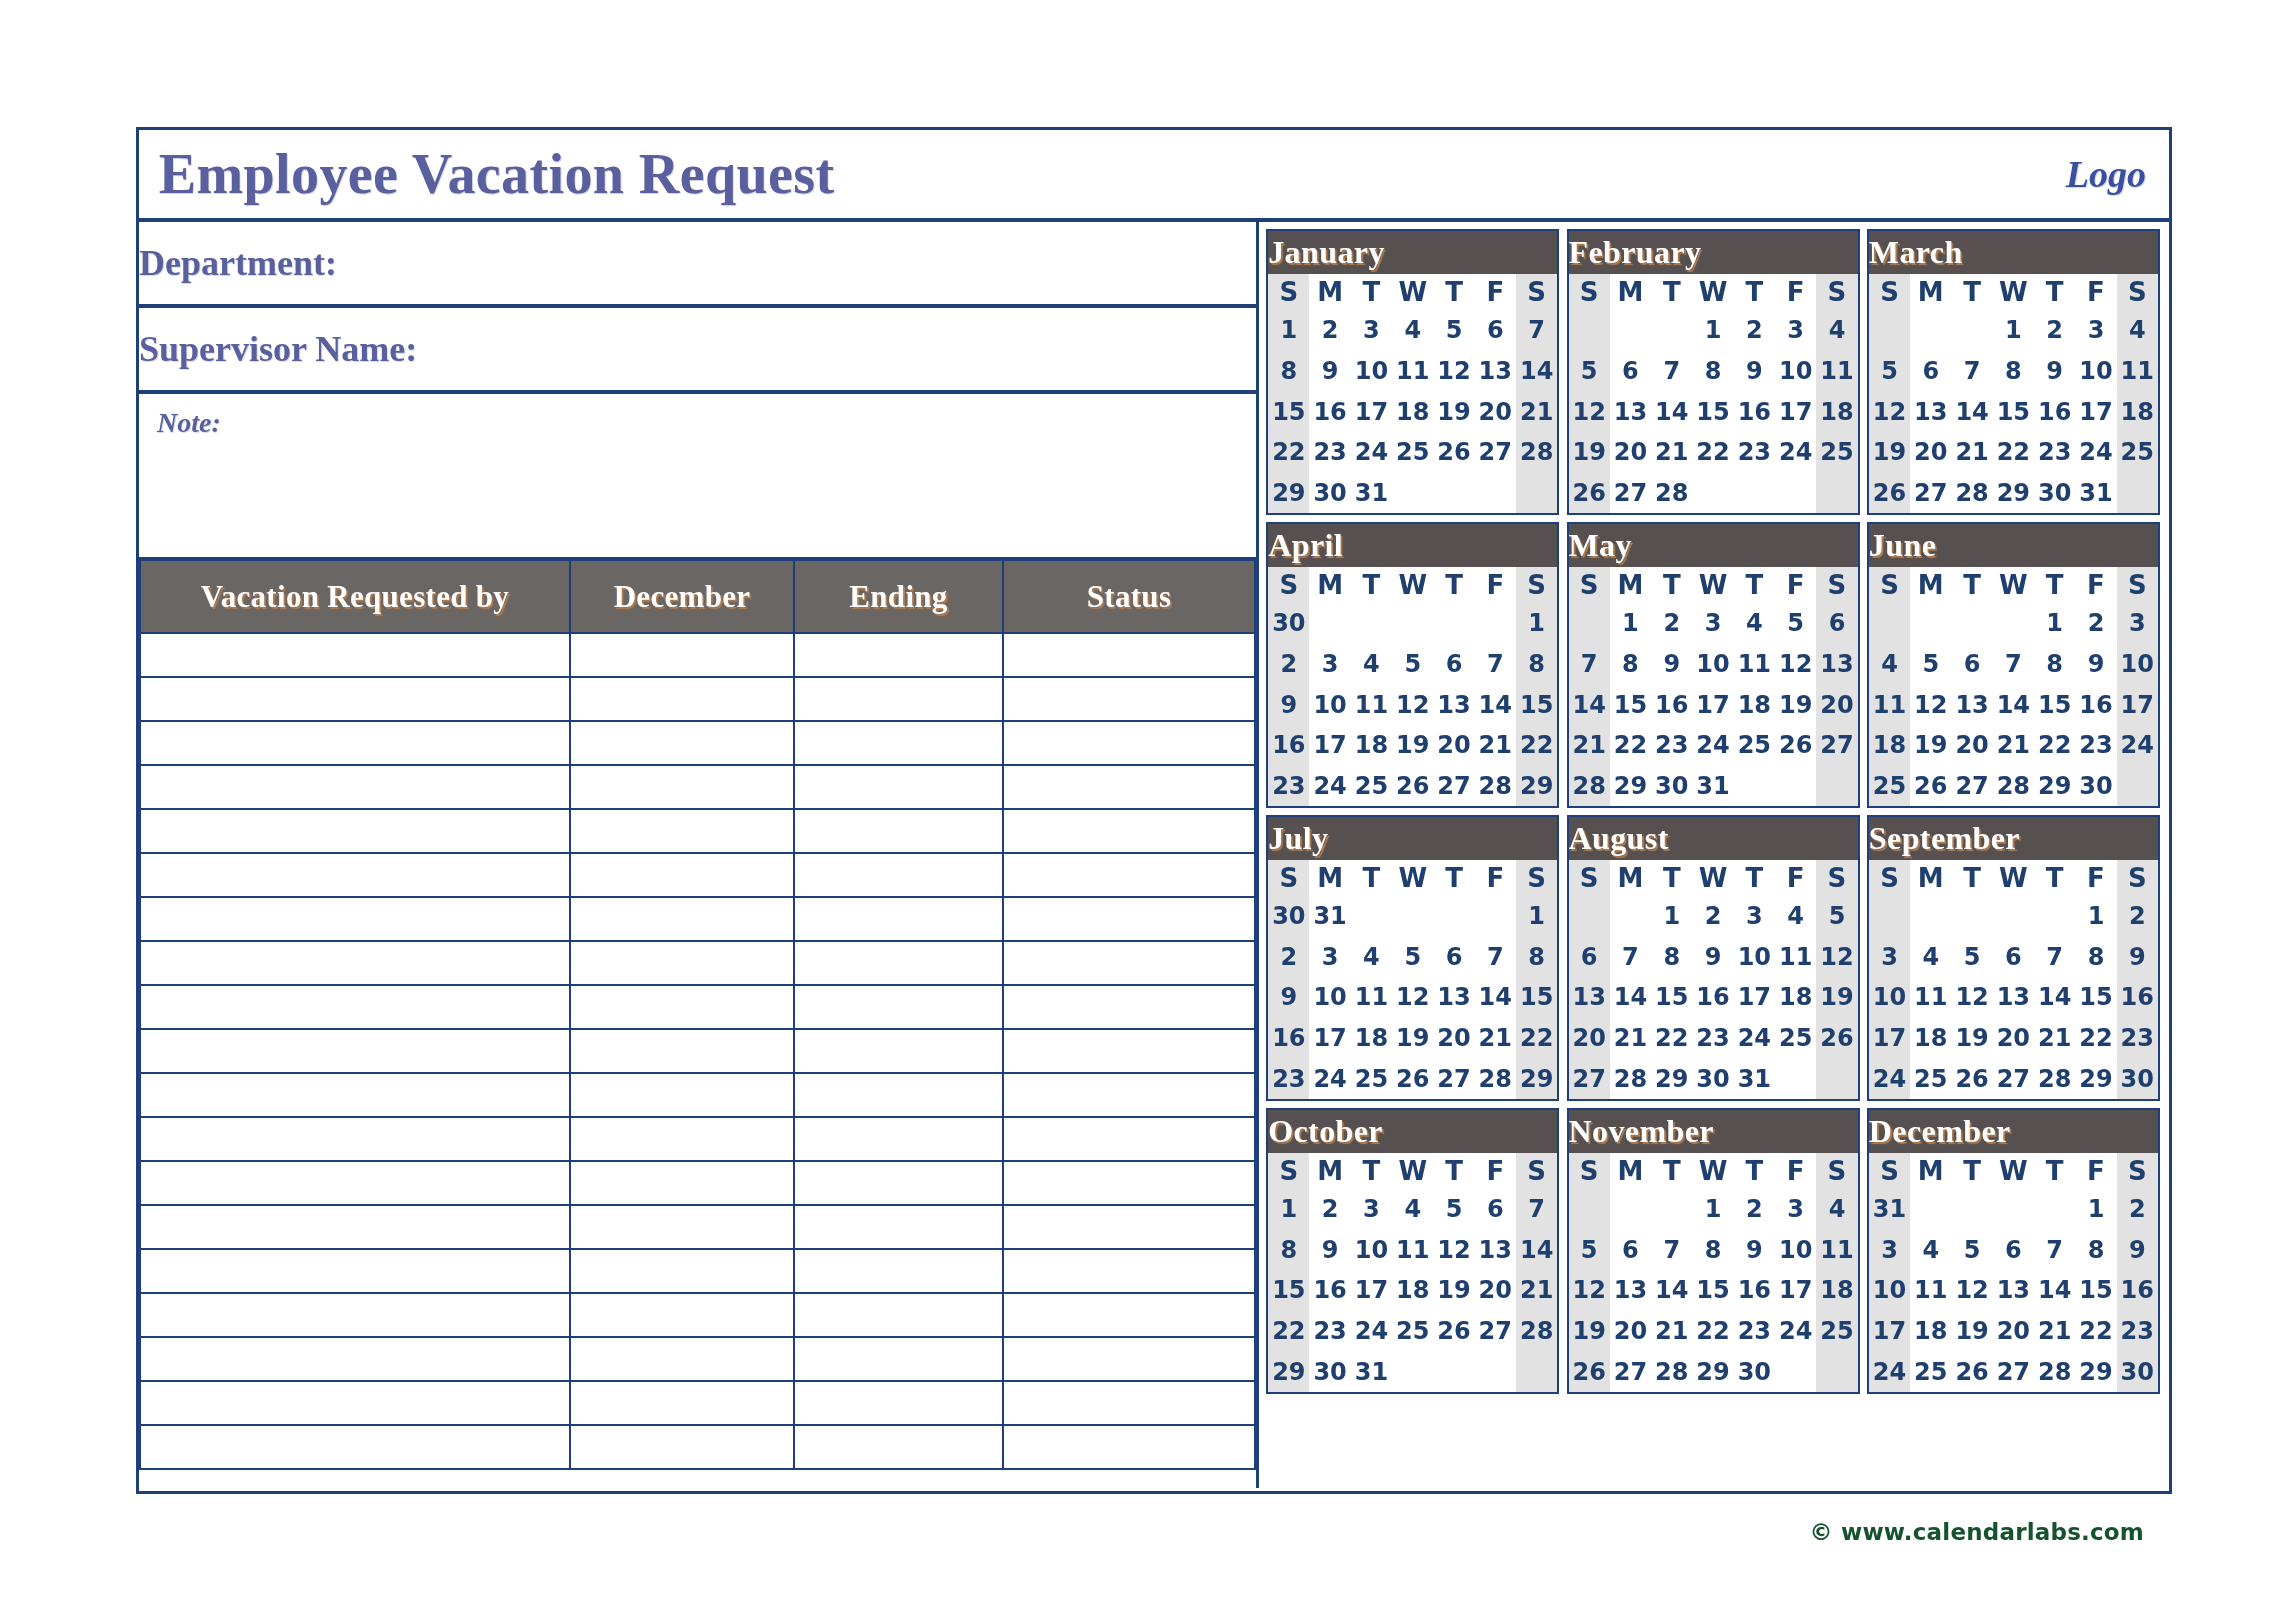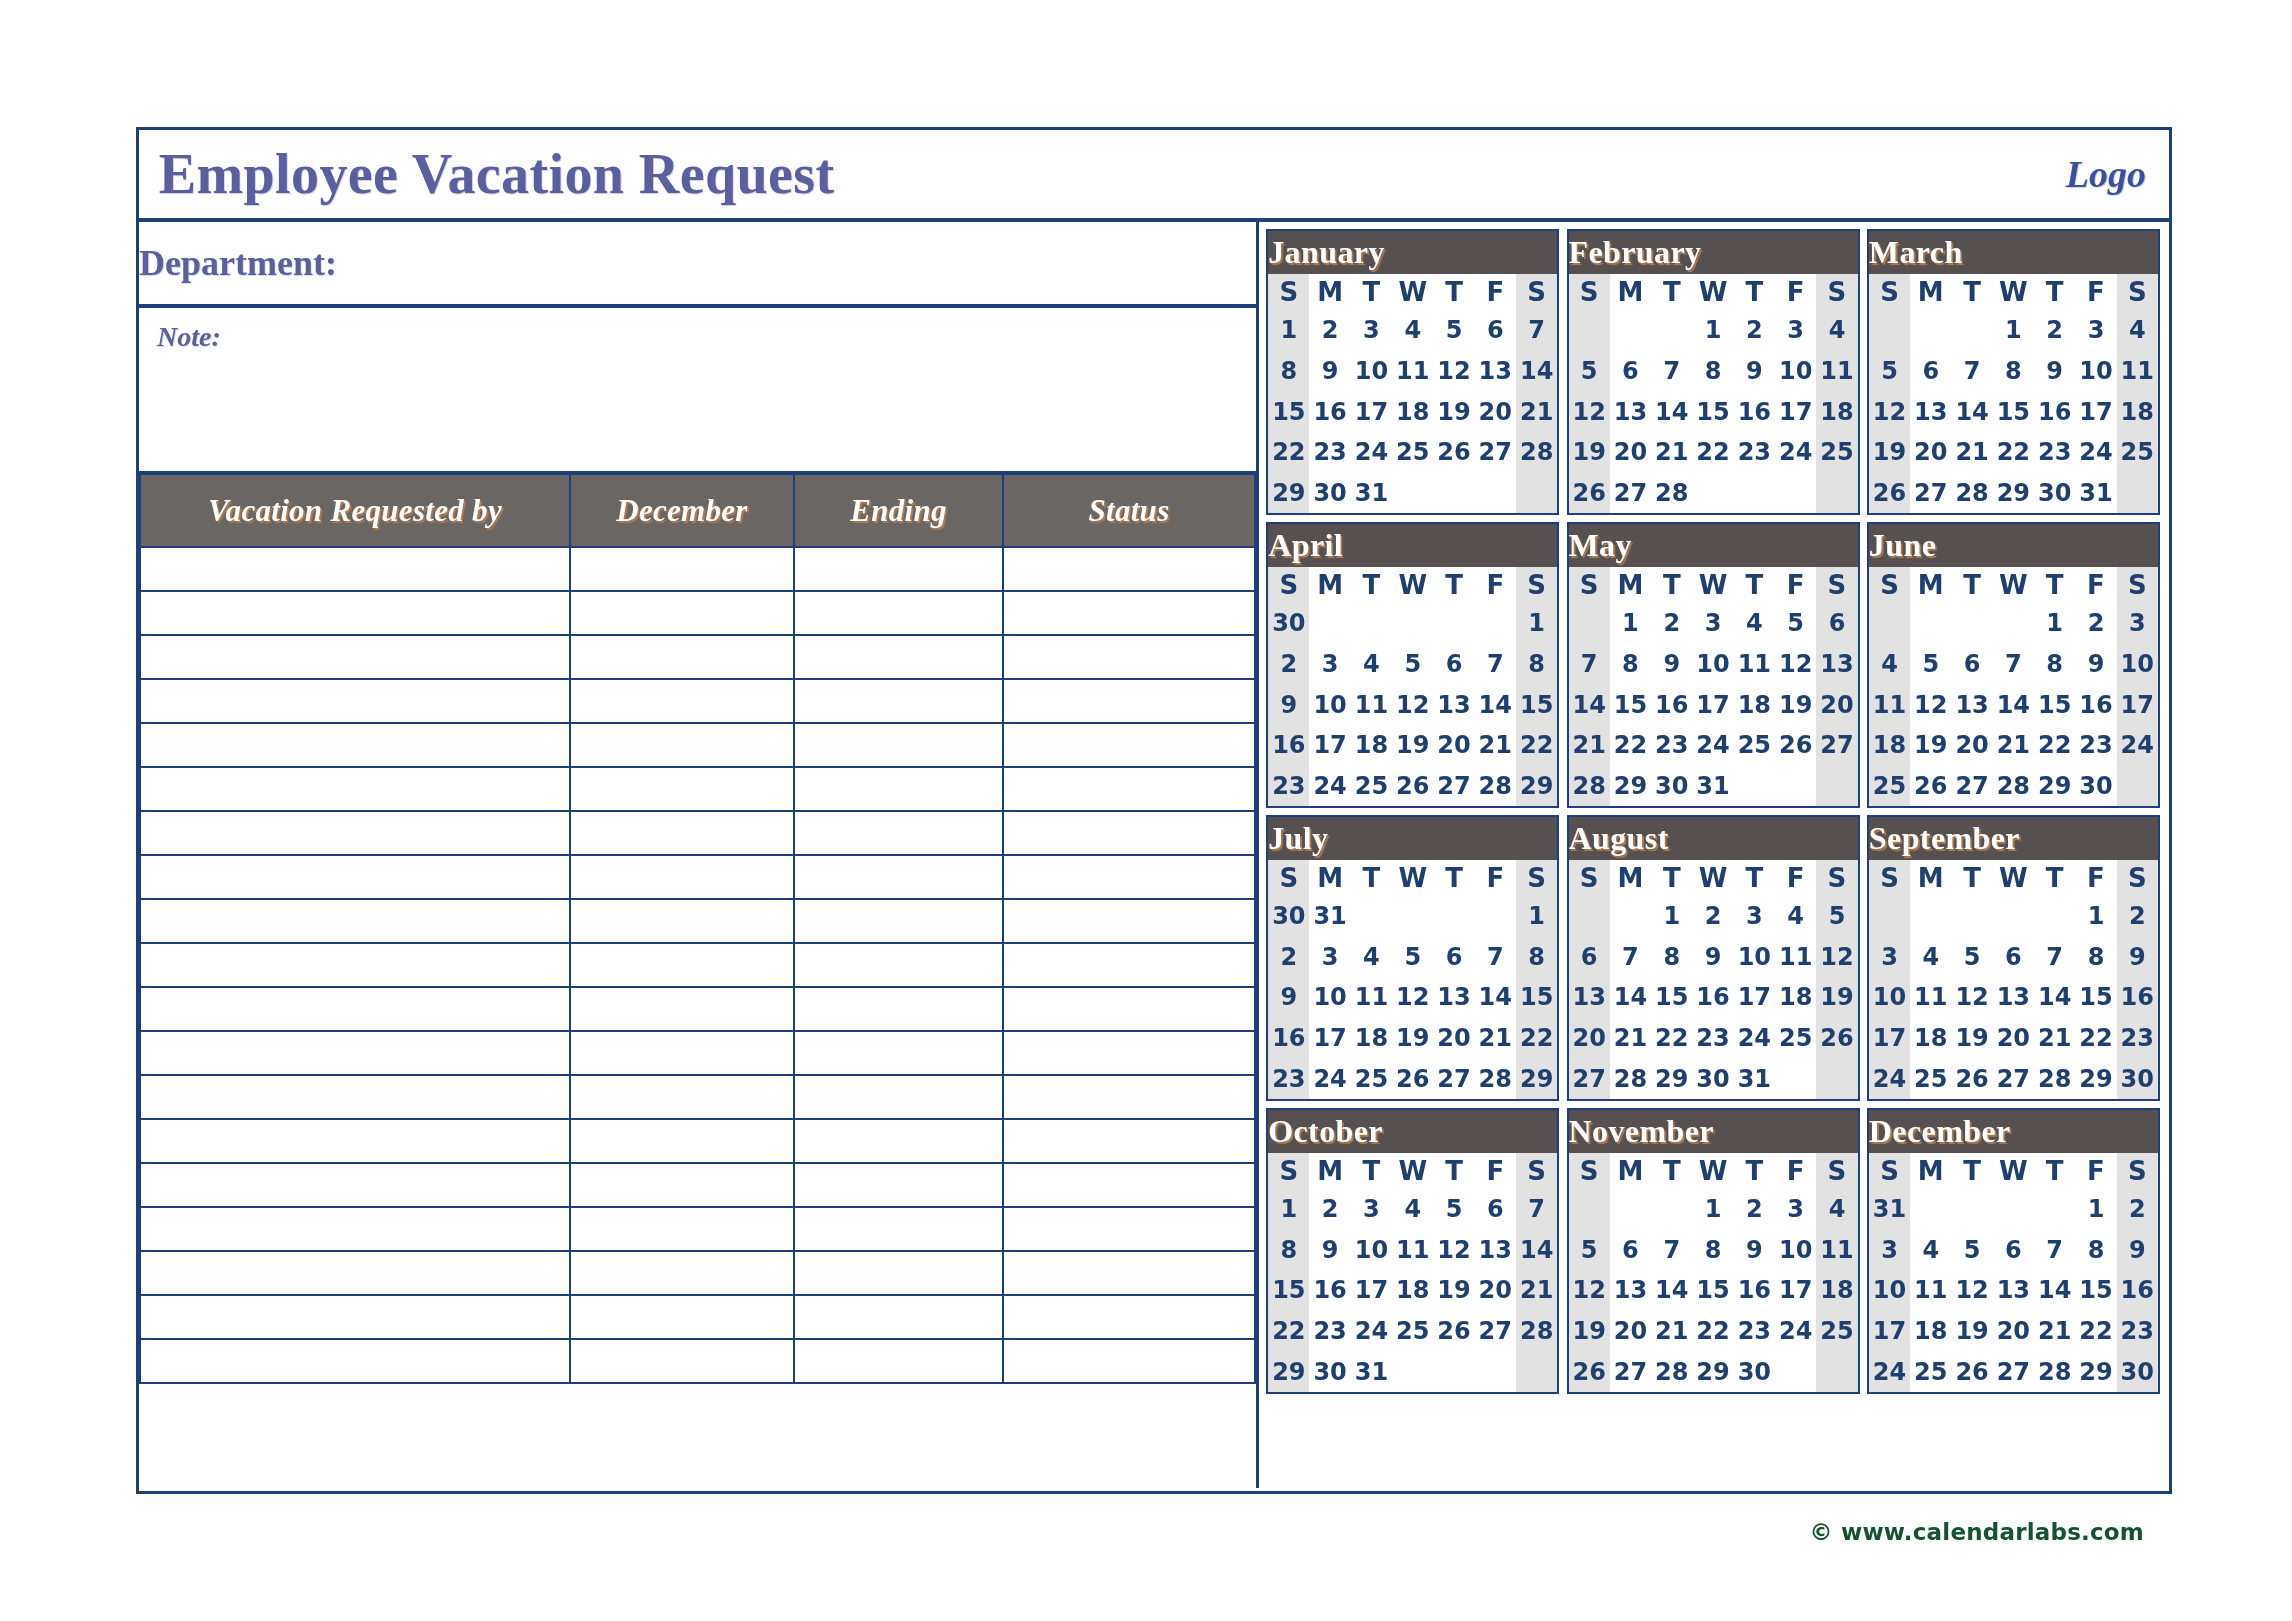--- a/index.html
+++ b/index.html
@@ -71,21 +71,20 @@
     text-shadow:0.9px 0.9px 0 #d6daee;
   }
 
   
   .vtable { width:100%; border-collapse:collapse; table-layout:fixed; }
   .vtable th {
     background:#6a6664;
     color:#ffffff;
     font-size:31px;
     font-weight:bold;
-    font-style:italic;
     height:72px;
     border:2.7px solid #1f3f7a;
     border-top:none;
     text-shadow:1.8px 1.8px 0.9px #b07b4d;
     letter-spacing:0.3px;
     text-align:center;
   }
   .vtable td {
     height:44px;
     border:2.7px solid #1f3f7a;
@@ -178,20 +177,24 @@
 
     <div class="body">
 
       <div class="left">
 
         <div class="field">
           <span class="field-label">Department:</span>
           <span></span>
         </div>
 
+        <div class="field">
+          <span class="field-label">Supervisor Name:</span>
+          <span></span>
+        </div>
 
         <div class="note">
           <span class="note-label">Note:</span>
           <span></span>
         </div>
 
         <table class="vtable">
           <colgroup>
             <col class="c1">
               <col class="c2">

